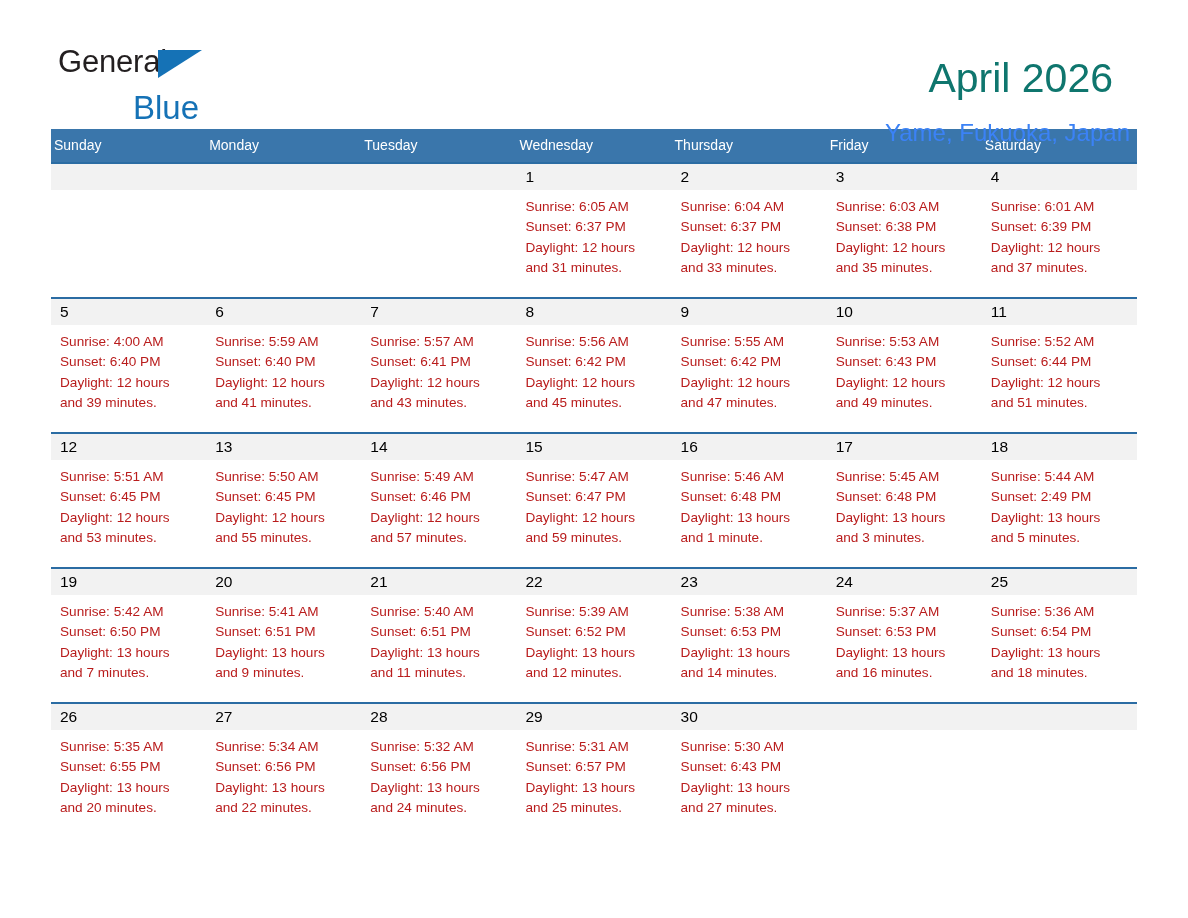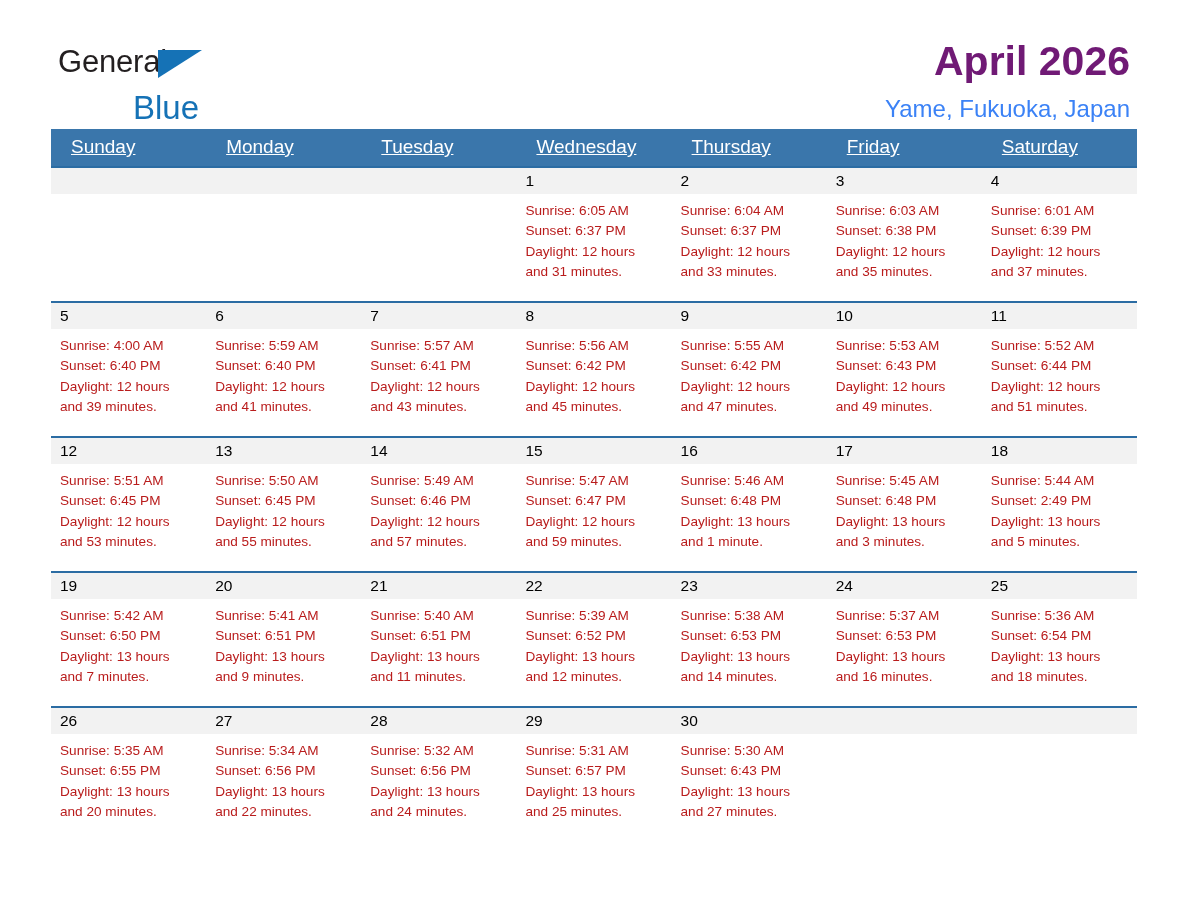--- a/index.html
+++ b/index.html
@@ -61,51 +61,50 @@
     line-height: 1;
   }
   .title-block {
     position: absolute;
     right: 7px;
     top: 38px;
     text-align: right;
   }
   .month-title {
     font-size: 41px;
-    font-weight: bold;
+    font-weight: normal;
     line-height: 1.15;
-    color: #701a75;
-    margin: 0;
+    color: #0f766e;
+    margin: 17px;
   }
   .location {
     font-size: 24px;
     font-weight: normal;
     line-height: 1.2;
     margin: 10px 0 0 0;
     color: #3b82f6;
   }
 
   
   .calendar {
     width: 1086px;
     border-collapse: collapse;
     table-layout: fixed;
   }
   .calendar col { width: 14.2857%; }
 
   thead th {
     background: #3a76ab;
     color: #ffffff;
-    font-size: 19px;
+    font-size: 14px;
     font-weight: normal;
     text-align: left;
-    padding: 7px 0 8px 20px;
+    padding: 7px 0 8px 3px;
     height: 18px;
     vertical-align: middle;
-    text-decoration: underline;
   }
 
   tbody tr.week > td {
     border-top: 2px solid #2b6ca3;
     padding: 0;
     vertical-align: top;
     height: 133px;
     box-sizing: border-box;
   }
   .cell {

